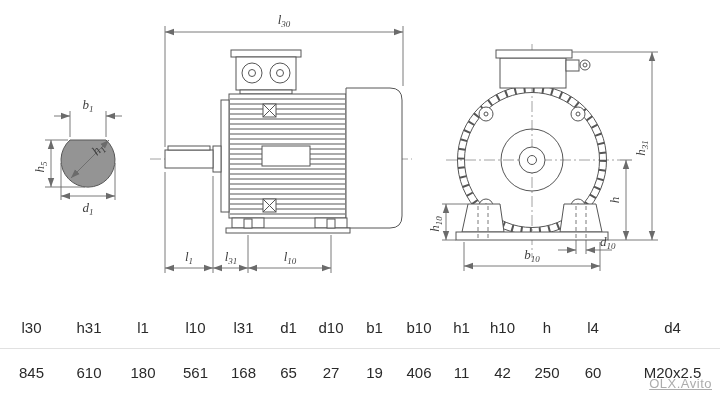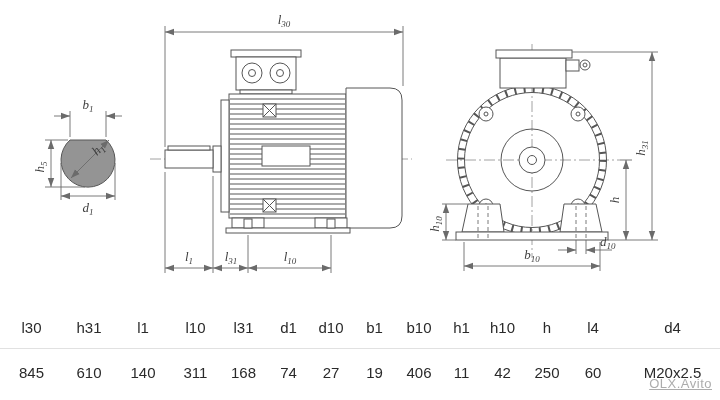--- a/index.html
+++ b/index.html
@@ -243,24 +243,24 @@
       <th>b10</th>
       <th>h1</th>
       <th>h10</th>
       <th>h</th>
       <th>l4</th>
       <th class="last">d4</th>
     </tr>
     <tr>
       <td>845</td>
       <td>610</td>
-      <td>140</td>
-      <td>311</td>
+      <td>180</td>
+      <td>561</td>
       <td>168</td>
-      <td>74</td>
+      <td>65</td>
       <td>27</td>
       <td>19</td>
       <td>406</td>
       <td>11</td>
       <td>42</td>
       <td>250</td>
       <td>60</td>
       <td class="last">M20x2.5</td>
     </tr>
   </tbody>

